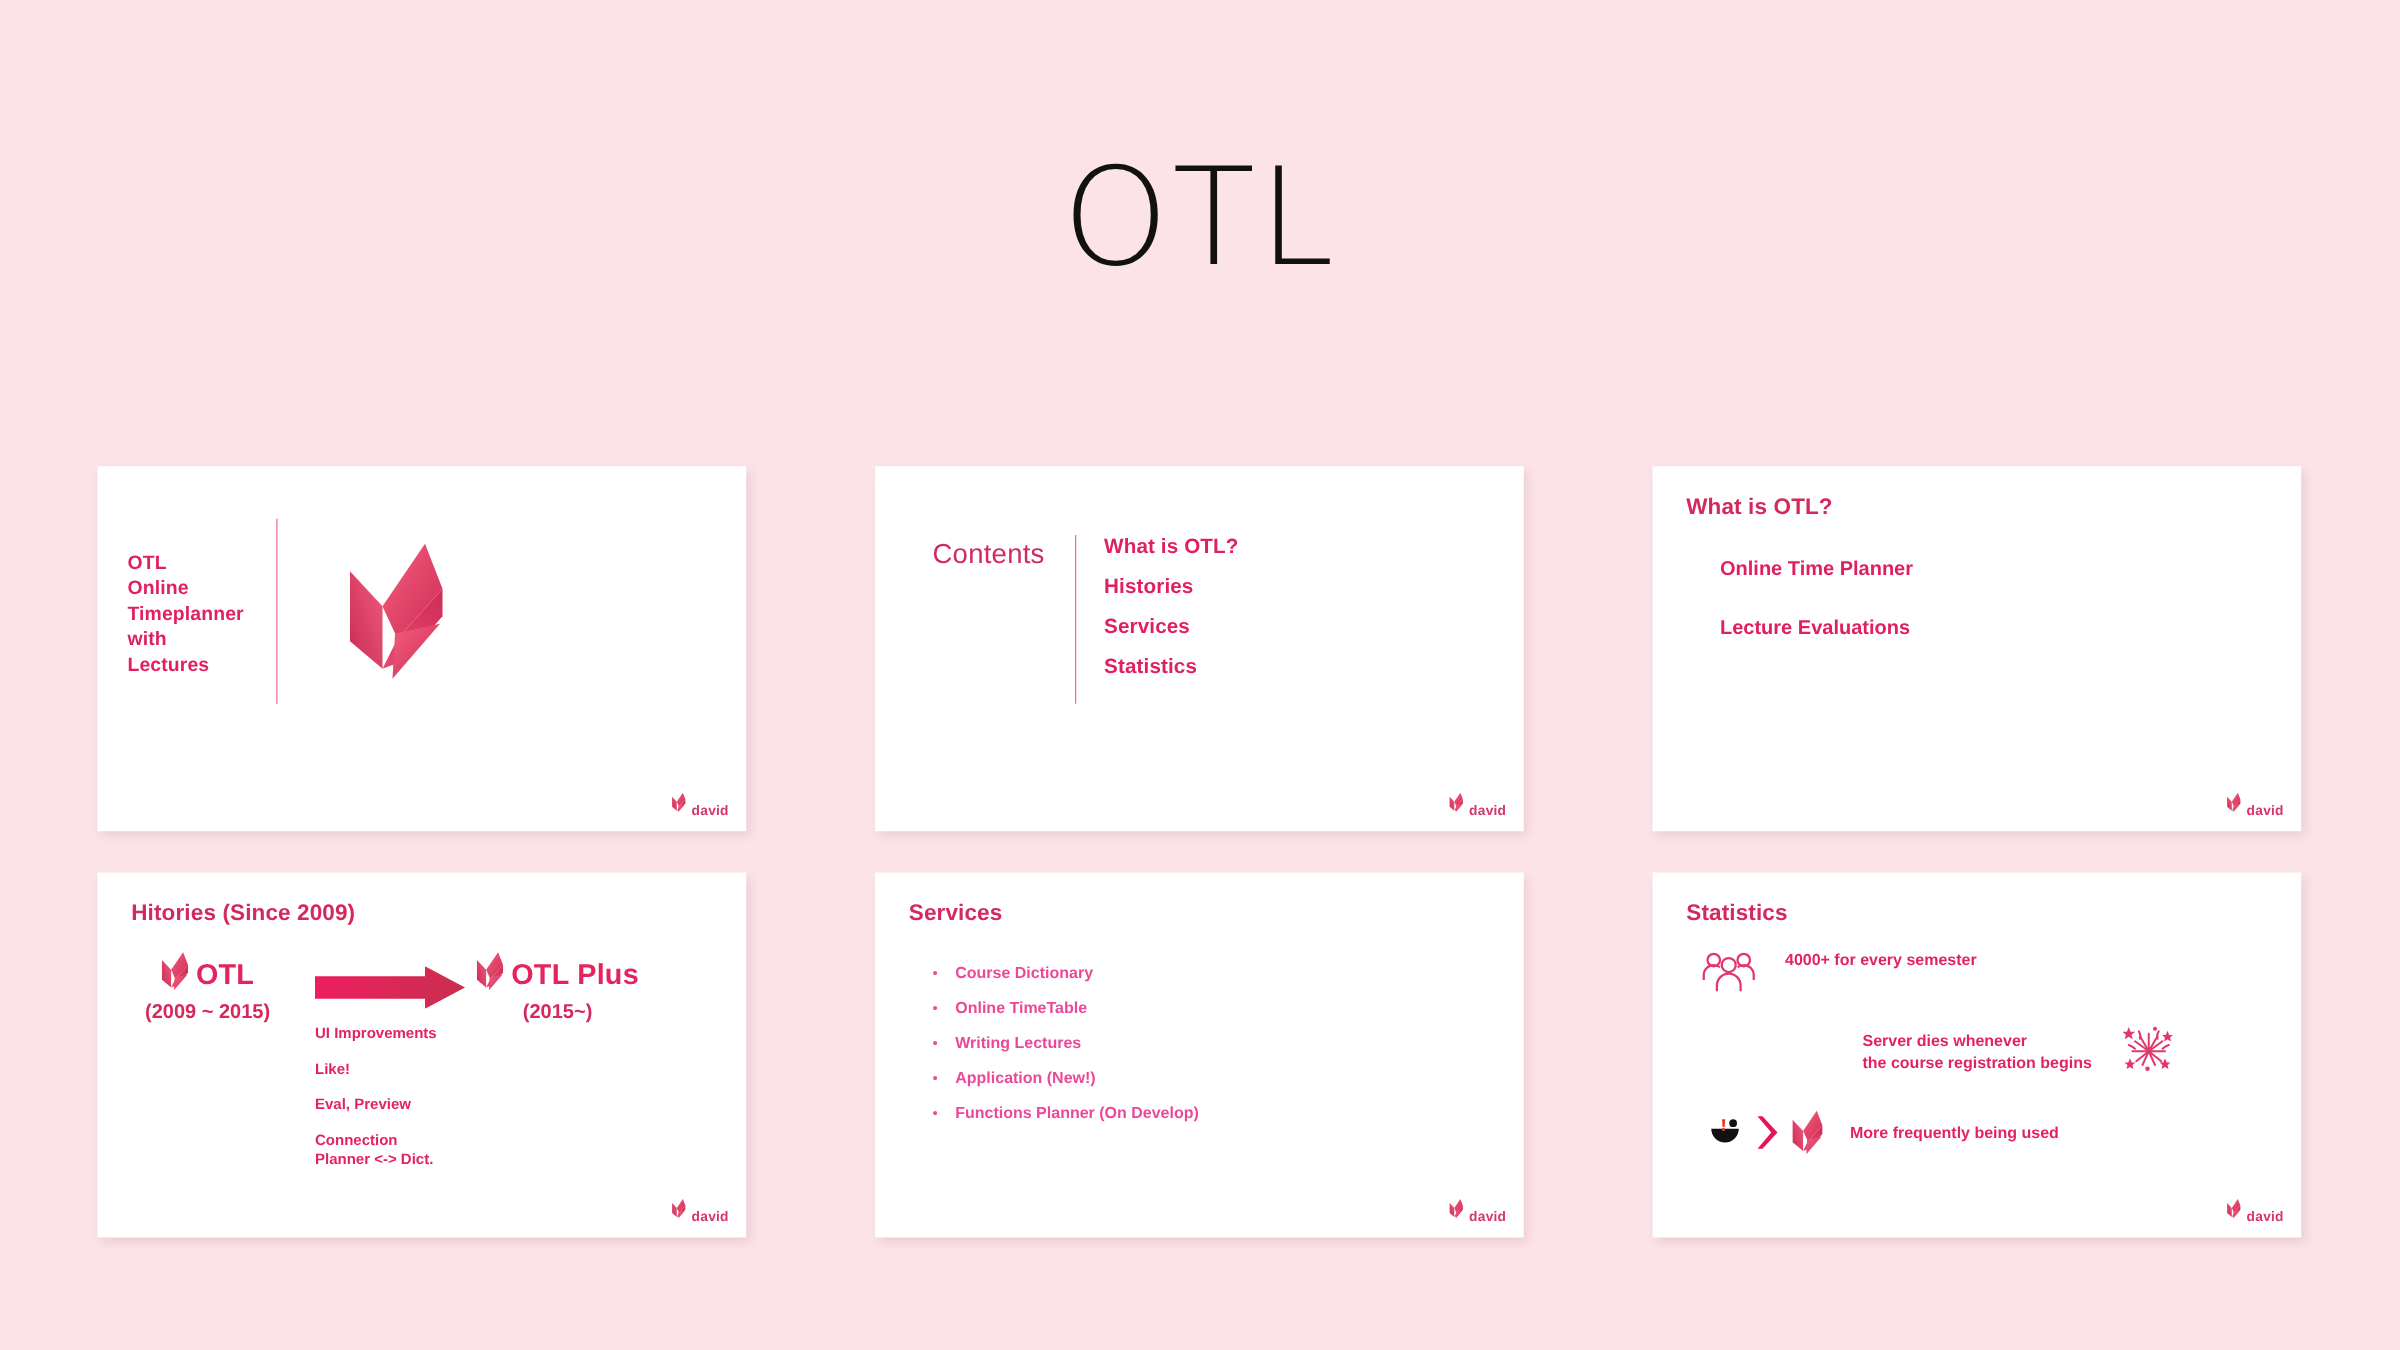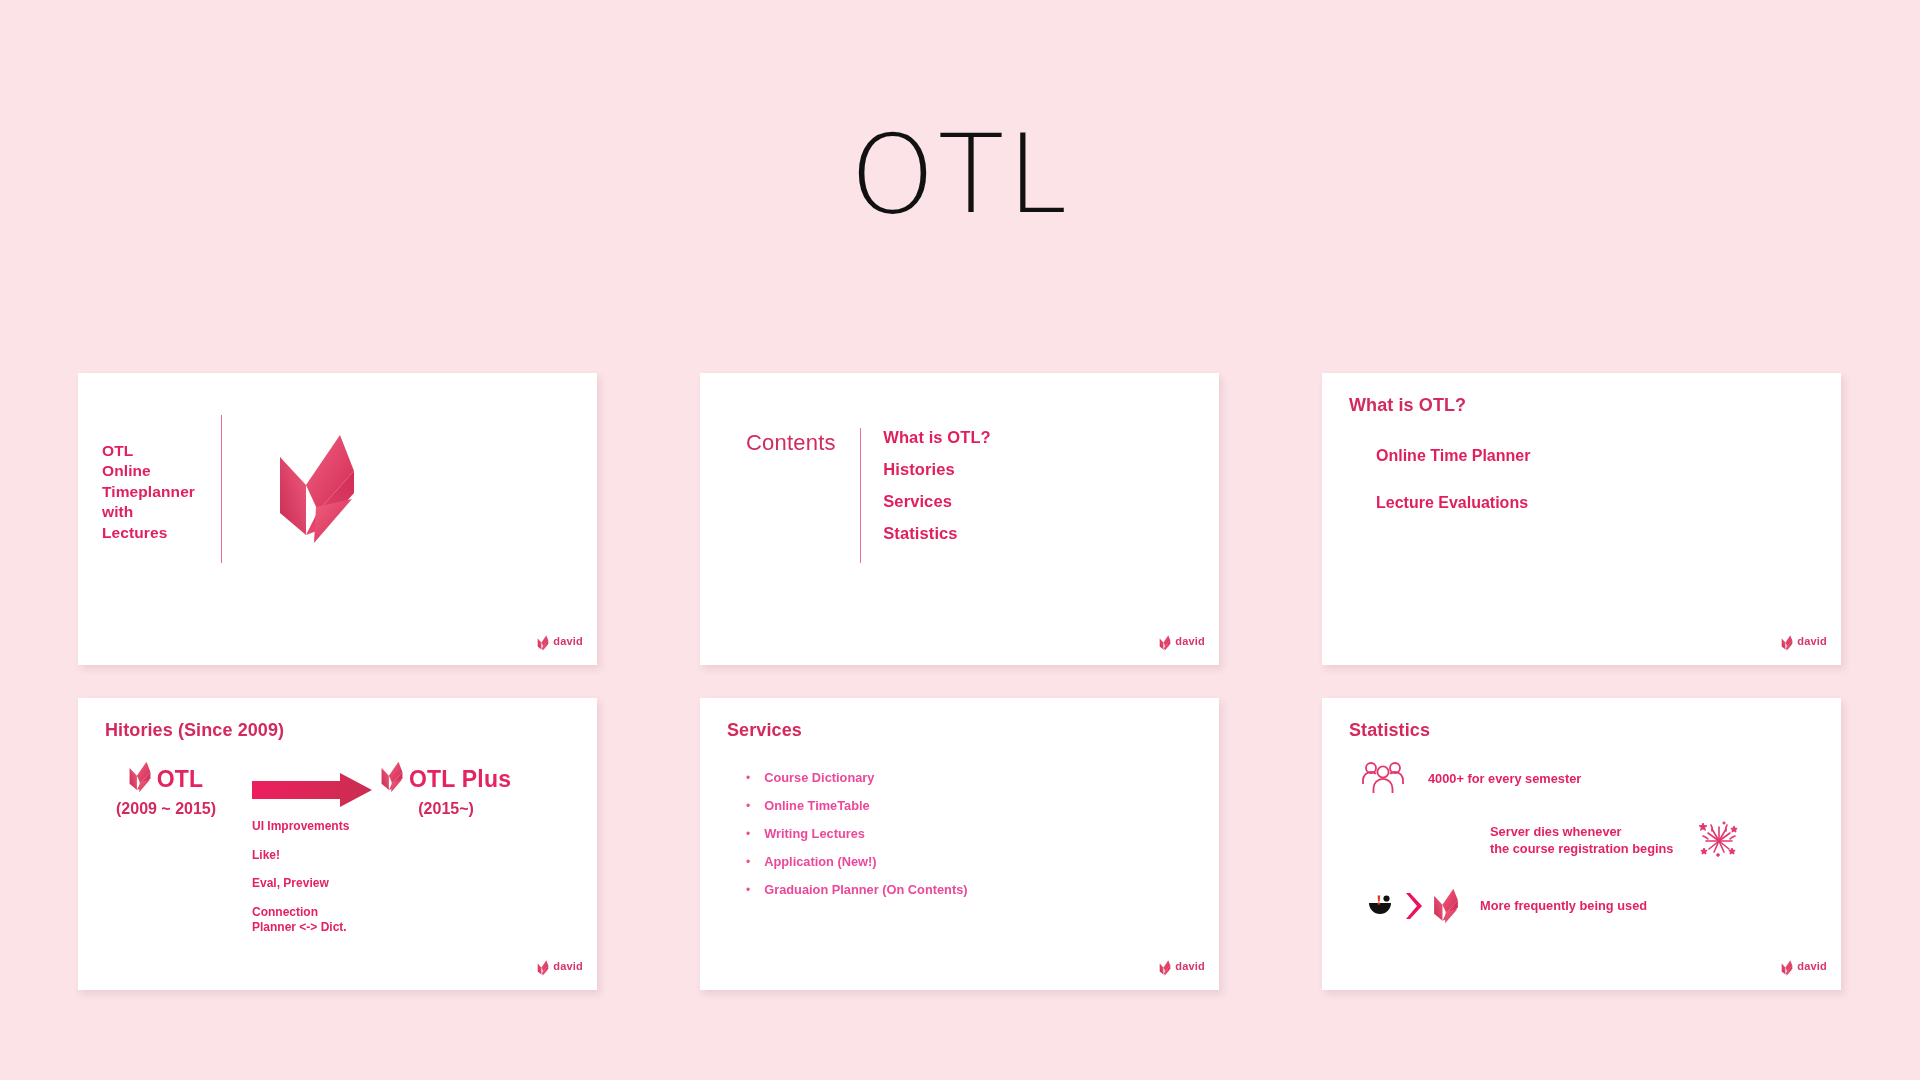--- a/index.html
+++ b/index.html
@@ -39,21 +39,21 @@
     background: #ffffff;
     box-shadow: 3px 4px 7px rgba(130, 60, 80, 0.13);
     flex: 0 0 519px;
     overflow: hidden;
   }
 
   
   .footer-badge {
     position: absolute;
     right: 14px; bottom: 10px;
-    display: flex; align-items: flex-start; gap: 4px;
+    display: flex; align-items: flex-end; gap: 4px;
   }
   .footer-badge .fb-name {
     font-size: 11px; font-weight: 700; color: #d6366a;
     letter-spacing: .2px;
   }
   .bolt { display: block; }
 
   
   .s1-inner { position: absolute; left: 24px; top: 42px; display: flex; align-items: stretch; }
   .s1-text {
@@ -100,21 +100,21 @@
   }
   .s4-notes div { font-size: 12px; font-weight: 700; color: #e32361; line-height: 1.22; white-space: pre-line; }
 
   
   .s5-list { position: absolute; left: 46px; top: 72px; display: flex; flex-direction: column; gap: 13px; }
   .s5-list li { list-style: none; display: flex; align-items: baseline; gap: 14px; }
   .s5-bullet { color: #e8537f; font-size: 12px; line-height: 1; }
   .s5-text { font-size: 12.8px; font-weight: 700; color: #ec4899; }
 
   
-  .s6-item1 { position: absolute; left: 38px; top: 62px; display: flex; align-items: center; gap: 22px; }
+  .s6-item1 { position: absolute; left: 38px; top: 62px; display: flex; gap: 22px; }
   .s6-item2 { position: absolute; left: 168px; top: 122px; display: flex; align-items: center; gap: 25px; }
   .s6-item3 { position: absolute; left: 43px; top: 190px; display: flex; align-items: center; gap: 9px; }
   .s6-text { font-size: 12.8px; font-weight: 700; color: #e32361; line-height: 1.32; white-space: pre-line; }
 </style>
 </head>
 <body>
 
 <div class="page">
 
   <div class="main-title">OTL</div>
@@ -296,21 +296,21 @@
           <li>
             <span class="s5-bullet">•</span>
             <span class="s5-text">Writing Lectures</span>
           </li>
           <li>
             <span class="s5-bullet">•</span>
             <span class="s5-text">Application (New!)</span>
           </li>
           <li>
             <span class="s5-bullet">•</span>
-            <span class="s5-text">Graduaion Planner (On Contents)</span>
+            <span class="s5-text">Functions Planner (On Develop)</span>
           </li>
         </ul>
         <div class="footer-badge">
           <span class="bolt">
             <svg width="12" height="16" viewBox="0 0 78 112">
               <polygon points="2,24 28,52 28,102 2,80" fill="url(#boltB)"></polygon>
               <polygon points="28,52 62,2 76,38 40,78" fill="url(#boltA)"></polygon>
               <polygon points="28,102 40,78 76,38 76,60 44,96" fill="url(#boltC)"></polygon>
               <polygon points="38,74 74,66 36,110" fill="url(#boltA)"></polygon>
             </svg>

